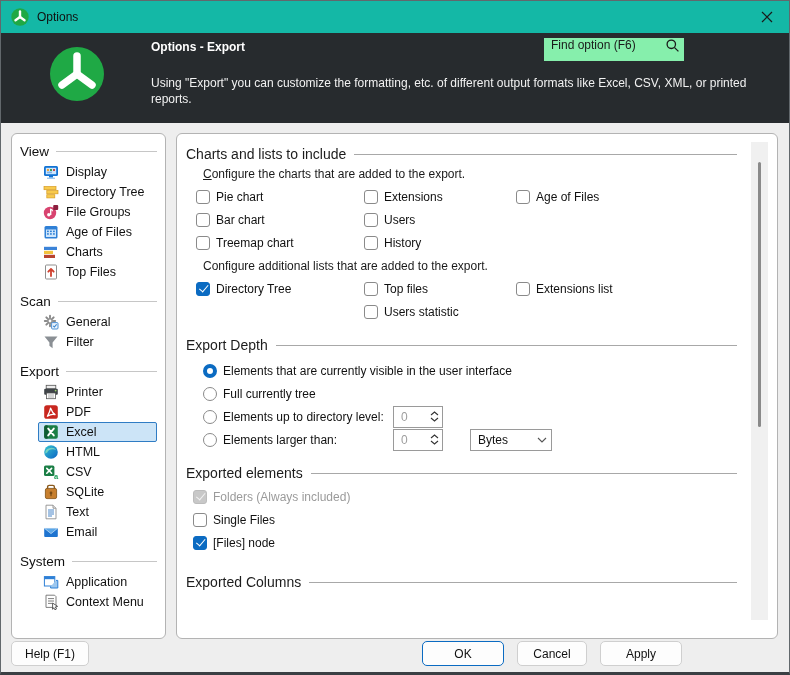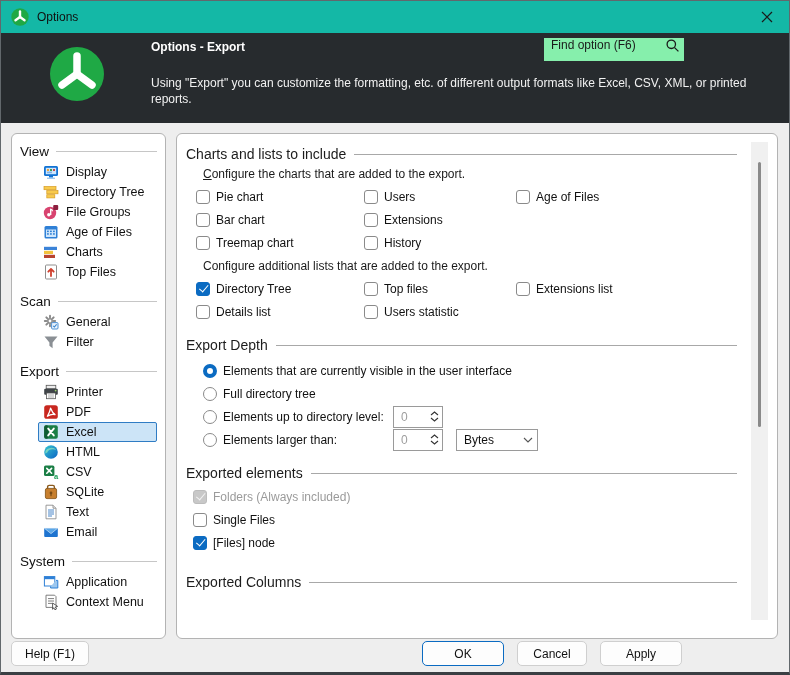--- a/index.html
+++ b/index.html
@@ -54,21 +54,21 @@
   .cb-item.disabled .cb-label { color:#9b9b9b; }
 
   .radio-row { display:flex; align-items:center; gap:6px; height:23px; margin-left:17px; }
   .radio { width:14px; height:14px; border-radius:50%; border:1px solid #8a8a8a; background:#fff; flex:none; }
   .radio-row.selected .radio { border:4.5px solid #0b6bc2; }
   .r-label { font-size:12px; color:#111; white-space:nowrap; }
   .r-label.fixed { width:164px; }
   .spinner { width:50px; height:22px; border:1px solid #9a9a9a; background:#fff; display:flex; align-items:center; }
   .spin-val { flex:1; font-size:12px; color:#9e9e9e; padding-left:7px; }
   .spin-btns { width:16px; display:flex; flex-direction:column; align-items:center; justify-content:center; gap:1px; }
-  .dropdown { width:82px; height:22px; border:1px solid #9a9a9a; background:#fff; display:flex; align-items:center; margin-left:7px; }
+  .dropdown { width:82px; height:22px; border:1px solid #9a9a9a; background:#fff; display:flex; align-items:center; margin-left:21px; }
   .dd-val { flex:1; font-size:12px; color:#111; padding-left:7px; }
   .dd-chev { width:18px; display:flex; justify-content:center; }
   .elem-list { margin-left:7px; margin-top:4px; }
 
   
   .vtrack { position:absolute; top:8px; right:9px; width:17px; height:478px; background:#f0f0f0; }
   .vthumb { position:absolute; top:20px; left:7px; width:3px; height:265px; background:#8a8a8a; border-radius:2px; }
 
   
   .footer { position:absolute; left:0; right:0; bottom:0; height:37px; display:flex; align-items:center; padding:0 10px; }
@@ -388,25 +388,25 @@
             </div>
             <div class="cb-item">
               <span class="checkbox"></span>
               <span class="cb-label">Treemap chart</span>
             </div>
           </div>
         <div class="cbcol-2">
 
         <div class="cb-item">
               <span class="checkbox"></span>
+              <span class="cb-label">Extensions</span>
+            </div>
+            <div class="cb-item">
+              <span class="checkbox"></span>
               <span class="cb-label">Users</span>
-            </div>
-            <div class="cb-item">
-              <span class="checkbox"></span>
-              <span class="cb-label">Extensions</span>
             </div>
             <div class="cb-item">
               <span class="checkbox"></span>
               <span class="cb-label">History</span>
             </div>
           </div>
         <div class="cbcol-3">
 
         <div class="cb-item">
               <span class="checkbox"></span>
@@ -414,24 +414,20 @@
             </div>
           </div>
       </div>
       <div class="caption">Configure additional lists that are added to the export.</div>
       <div class="cbgrid">
         <div class="cbcol-1">
 
         <div class="cb-item checked">
               <span class="checkbox"></span>
               <span class="cb-label">Directory Tree</span>
-            </div>
-            <div class="cb-item">
-              <span class="checkbox"></span>
-              <span class="cb-label">Details list</span>
             </div>
           </div>
         <div class="cbcol-2">
 
         <div class="cb-item">
               <span class="checkbox"></span>
               <span class="cb-label">Top files</span>
             </div>
             <div class="cb-item">
               <span class="checkbox"></span>
@@ -451,21 +447,21 @@
         <span class="sec-title">Export Depth</span>
           <span class="sec-rule"></span>
       </div>
       <div style="margin-top:6px;">
         <div class="radio-row selected">
           <span class="radio"></span>
           <span class="r-label">Elements that are currently visible in the user interface</span>
         </div>
         <div class="radio-row">
           <span class="radio"></span>
-          <span class="r-label">Full directory tree</span>
+          <span class="r-label">Full currently tree</span>
         </div>
         <div class="radio-row">
           <span class="radio"></span>
           <span class="r-label fixed">Elements up to directory level:</span>
           <span class="spinner">
             <span class="spin-val">0</span>
             <span class="spin-btns">
               <svg width="9" height="5" viewBox="0 0 9 5">
                   <path d="M1 4 L4.5 1 L8 4" fill="none" stroke="#333" stroke-width="1.1"></path>
                 </svg>

